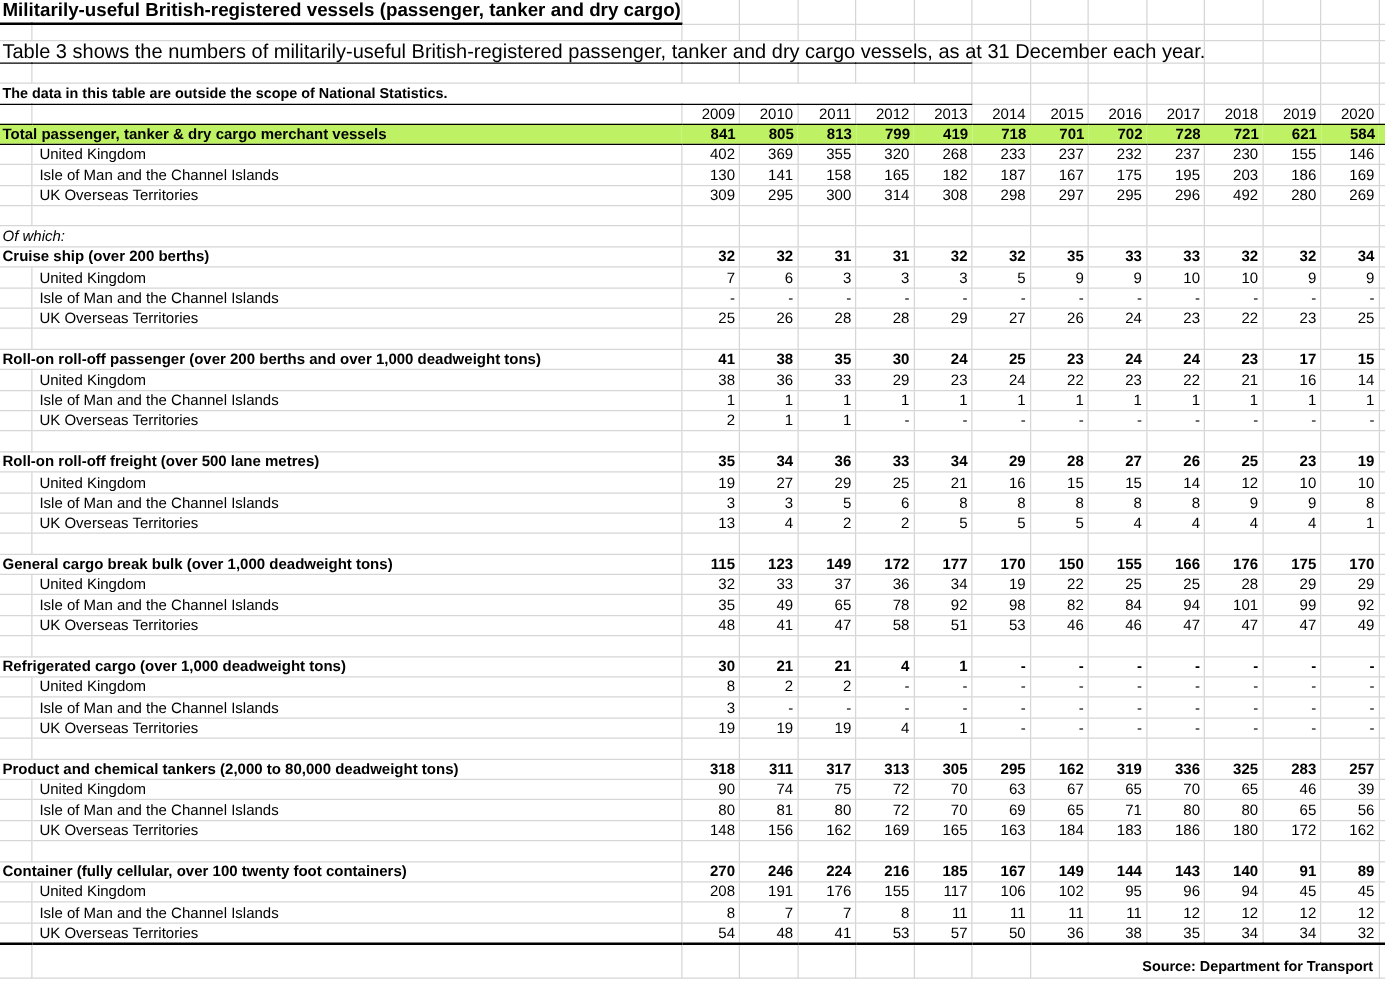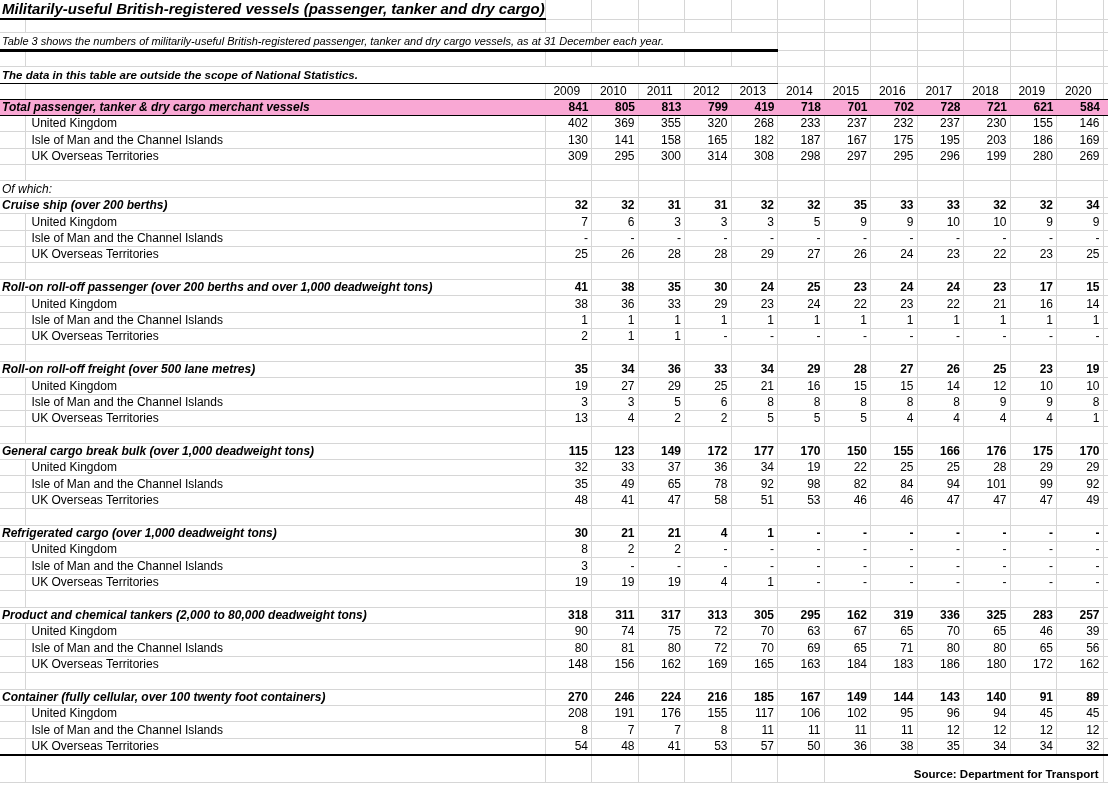--- a/index.html
+++ b/index.html
@@ -10,41 +10,41 @@
   }
   table { border-collapse:collapse; table-layout:fixed; width:1108px; }
   td {
     font-size:12px; line-height:14px; white-space:nowrap; overflow:visible;
     vertical-align:bottom; padding:0 0 1px 0;
     border-right:1px solid #d6d6d6; border-bottom:1px solid #d6d6d6;
     empty-cells:show;
   }
   td.sliver { border-right:none; }
   .num { text-align:right; padding-right:3px; }
-  .lab { padding-left:2px;font-style:italic; }
+  .lab { padding-left:2px; }
   .indent { padding-left:6px;margin-left:20px; }
 
   
   .r-title  { height:19px; }
   .r-title .titlecell { font-size:15px; font-weight:bold; border-bottom:2px solid #000; padding-bottom:2px; }
   .r-b1 { height:13px; }
   .r-sub { height:18px; }
-  .r-sub .spancell { font-size:11px; border-bottom:3px solid #000000; }
+  .r-sub .spancell { font-size:16px; border-bottom:1px solid #000000; }
   .r-b2 { height:16px; }
   .r-note { height:17px;margin-left:34px; }
   .r-note .spancell { font-size:11.5px; font-weight:bold; border-top:1px solid #000; border-bottom:1px solid #000; }
   .r-num { height:13px; }
   .r-num td { border-bottom:2px solid #000; font-size:11.5px; }
   .r-years { height:14px; }
-  .r-years td { border-bottom:1px solid #000;text-align:center; }
+  .r-years td { border-bottom:1px solid #000; }
 
   
   #rows-body tr { height:16.4px; }
   .row-total td {
-    background:#f9a8d4; font-weight:bold;
+    background:#bef264; font-weight:bold;
     border-top:1px solid #000; border-bottom:1px solid #000; border-right:none;
   }
   .row-total { height:17px; }
   .row-section td { font-weight:bold; }
   .row-italic .lab { font-style:italic; }
 
   
   .r-source { height:28px; }
   .r-source td { border-top:2px solid #000; }
   .r-source .source { font-weight:bold; font-size:11.5px; text-align:right; padding-right:4px; }
@@ -226,21 +226,21 @@
           <td class="indent">UK Overseas Territories</td>
           <td class="yc num">309</td>
           <td class="yc num">295</td>
           <td class="yc num">300</td>
           <td class="yc num">314</td>
           <td class="yc num">308</td>
           <td class="yc num">298</td>
           <td class="yc num">297</td>
           <td class="yc num">295</td>
           <td class="yc num">296</td>
-          <td class="yc num">199</td>
+          <td class="yc num">492</td>
           <td class="yc num">280</td>
           <td class="yc num">269</td>
           <td class="sliver"></td>
         </tr>
         <tr>
           <td></td>
           <td></td>
           <td class="yc"></td>
           <td class="yc"></td>
           <td class="yc"></td>

